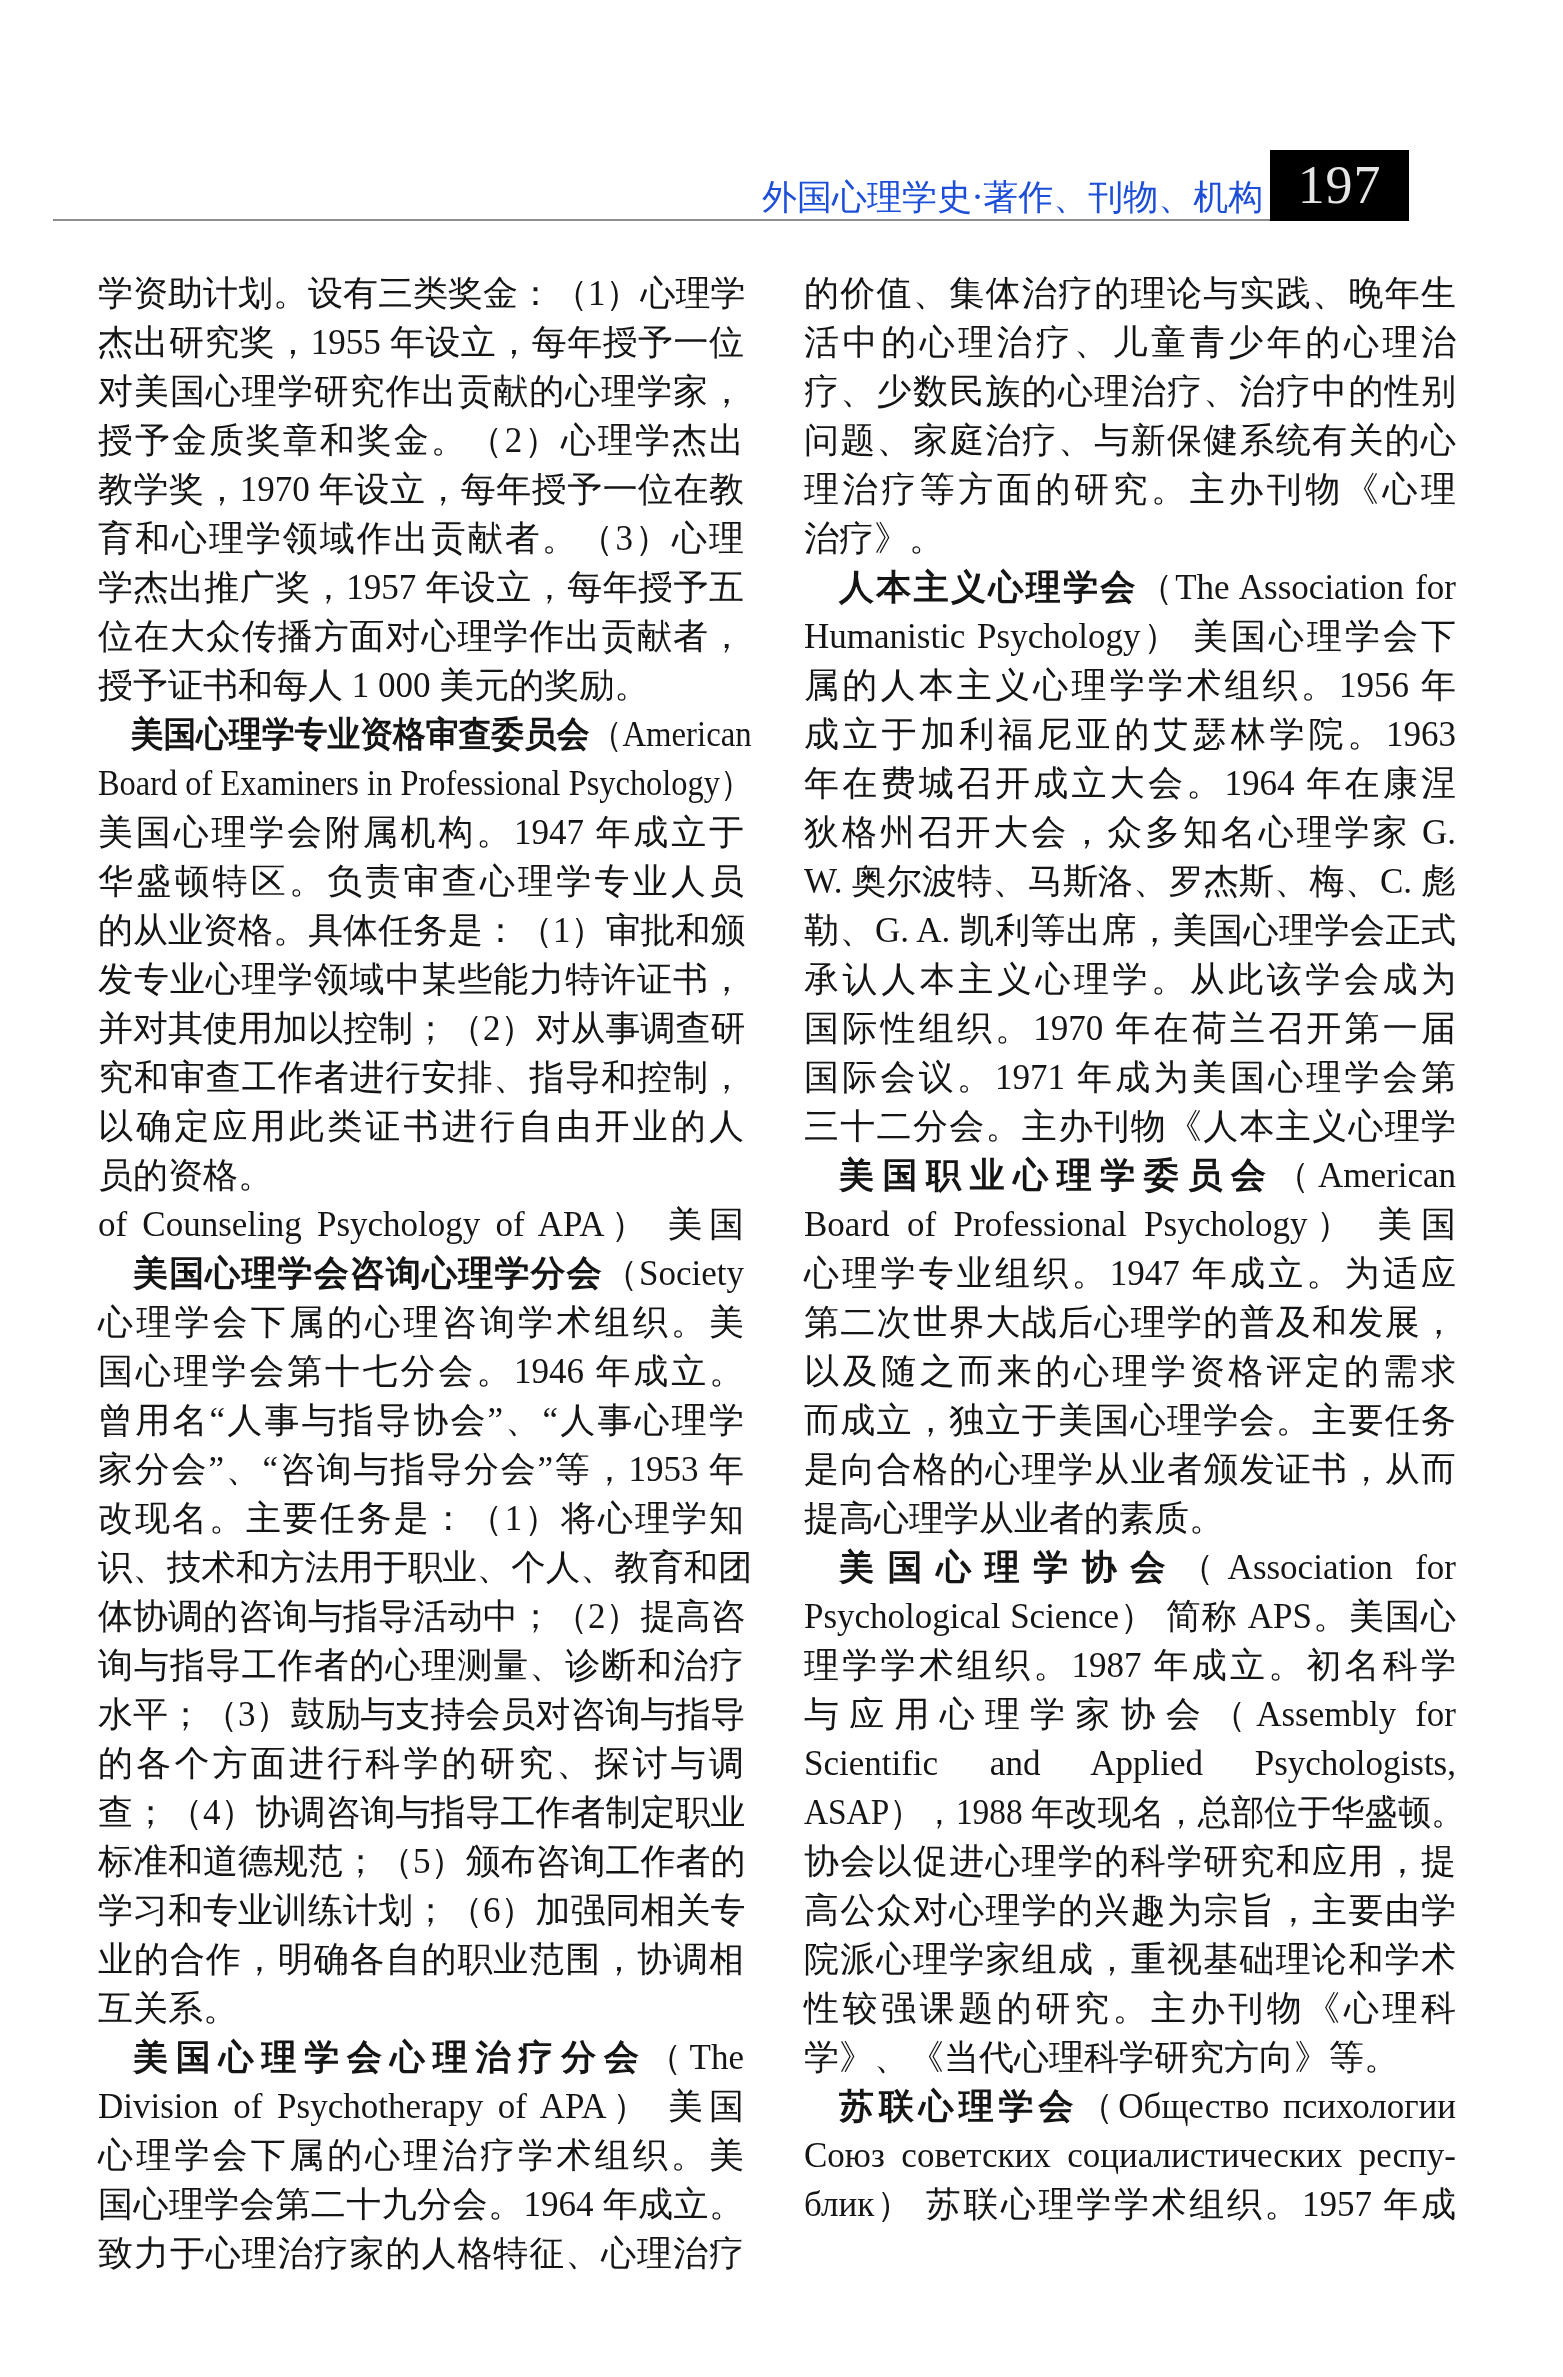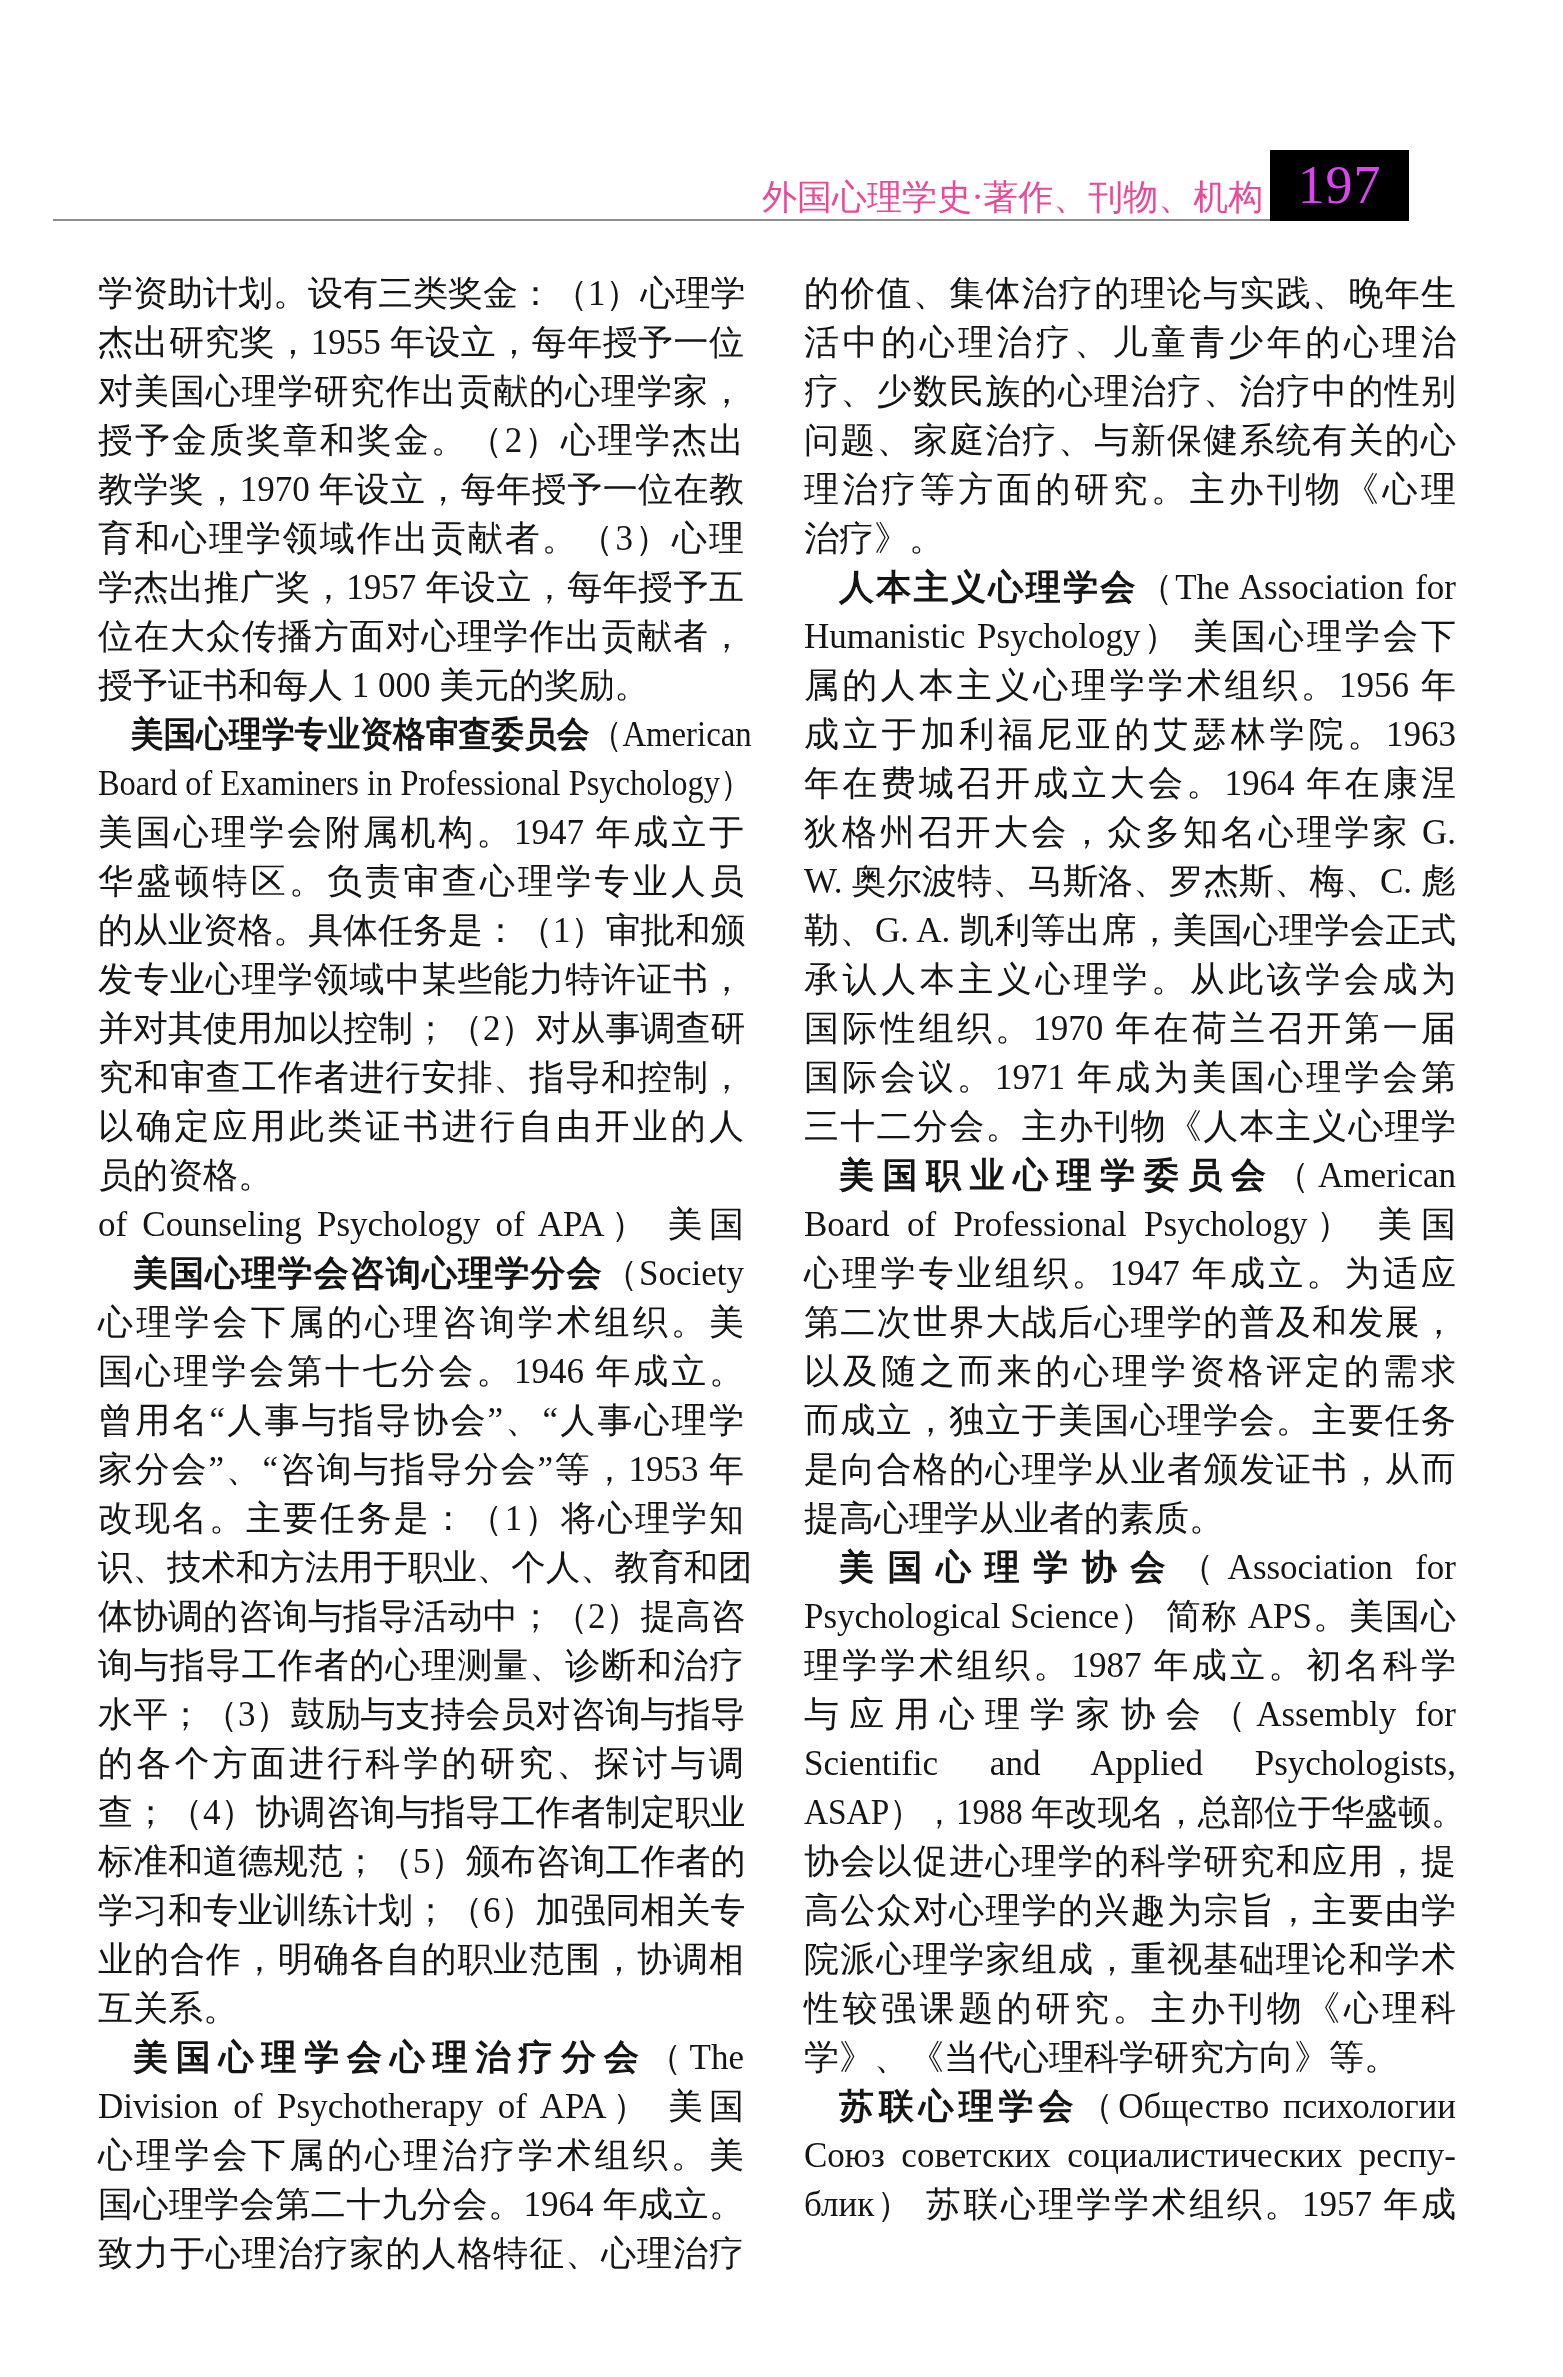--- a/index.html
+++ b/index.html
@@ -5,29 +5,29 @@
   html, body { margin: 0; padding: 0; }
   body {
     width: 1564px; height: 2377px; position: relative; overflow: hidden;
     background: #ffffff; color: #151515;
     font-family: "Liberation Serif", "DejaVu Serif", serif;
   }
   .running-title {
     position: absolute; left: 762px; top: 176px;
     font-size: 35px; line-height: 42px; white-space: nowrap;
     font-family: "DejaVu Serif", "Liberation Serif", serif;
-    color: #ec4899;
+    color: #1d4ed8;
   }
   .header-rule {
     position: absolute; left: 53px; top: 219px; width: 1218px; height: 2.3px;
     background: #8e8e8e;
   }
   .page-number {
     position: absolute; left: 1270px; top: 150px; width: 139px; height: 71px;
-    background: #000000; color: #d946ef;
+    background: #000000; color: #e5e5e5;
     font-family: "Liberation Serif", serif; font-size: 54px; line-height: 71px;
     text-align: center; letter-spacing: 0.8px;
   }
   .col { position: absolute; top: 269px; margin-left: 44px; }
   .col-left { left: 54px; width: 646px; }
   .col-right { left: 760px; width: 652px; }
   .ln {
     box-sizing: border-box; width: 100%;
     height: 49px; line-height: 49px; font-size: 35px;
     white-space: nowrap; text-align: justify; text-align-last: justify;

